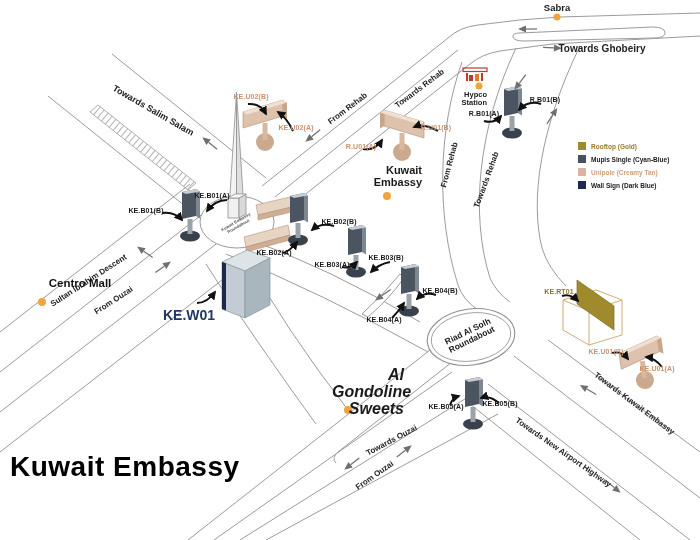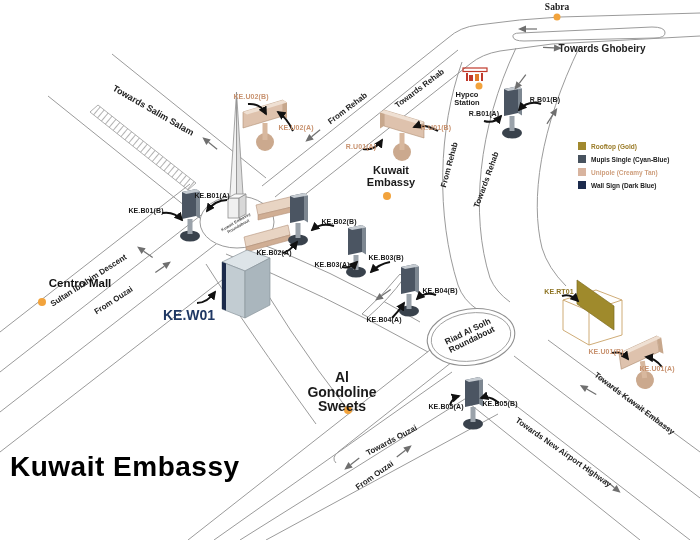--- a/index.html
+++ b/index.html
@@ -1,21 +1,21 @@
 <!DOCTYPE html>
 <html><head>
 <meta charset="utf-8">
 <style>
   html,body{margin:0;padding:0;}
   body{font-family:"Liberation Sans", sans-serif;}
   #canvas{position:relative;width:700px;height:540px;background:#ffffff;overflow:hidden;}
   #roadsvg{position:absolute;left:0;top:0;}
   .lbl{position:absolute;white-space:nowrap;color:#1a1a1a;font-weight:bold;
        transform:translate(-50%,-50%);line-height:1.05;}
-  .ctr{text-align:center;white-space:normal;}
+  .ctr{text-align:right;white-space:normal;}
   .sign-lbl{font-size:7px;letter-spacing:0.1px;}
   .road-lbl{font-size:8px;color:#222;}
   .poi-lbl{font-size:10.5px;color:#111;margin-left:32px;}
   .tan{color:#c8926f;}
   .gold{color:#8d7322;}
   .navy{color:#1f3864;}
   #title{position:absolute;left:10px;top:452px;font-size:28px;font-weight:bold;
          letter-spacing:0.5px;color:#000;transform:none;}
   #legend{position:absolute;left:578px;top:142px;display:flex;flex-direction:column;gap:5px;}
   .leg-row{display:flex;align-items:center;gap:5px;}
@@ -217,34 +217,34 @@
 
   <g fill="#f2a33c">
     <circle cx="557" cy="17" r="3.5"></circle>
     <circle cx="479" cy="86" r="3.5"></circle>
     <circle cx="387" cy="196" r="4"></circle>
     <circle cx="42" cy="302" r="4"></circle>
     <circle cx="348" cy="410" r="4"></circle>
   </g>
 </svg>
 
-<div class="lbl" style="left:557px;top:8px;font-size:9.5px;font-family:Liberation Serif, serif;">Sabra</div>
+<div class="lbl" style="left:557px;top:8px;font-size:9.5px;">Sabra</div>
 <div class="lbl road-lbl" style="left:602px;top:49px;font-size:10px;">Towards Ghobeiry</div>
 <div class="lbl road-lbl" style="left:153px;top:111px;font-size:9px;transform:translate(-50%,-50%) rotate(30deg);">Towards Salim Salam</div>
 <div class="lbl road-lbl" style="left:348px;top:109px;transform:translate(-50%,-50%) rotate(-37deg);">From Rehab</div>
 <div class="lbl road-lbl" style="left:420px;top:89px;transform:translate(-50%,-50%) rotate(-37deg);">Towards Rehab</div>
 <div class="lbl road-lbl" style="left:450px;top:165px;transform:translate(-50%,-50%) rotate(-75deg);">From Rehab</div>
 <div class="lbl road-lbl" style="left:487px;top:180px;transform:translate(-50%,-50%) rotate(-70deg);">Towards Rehab</div>
 <div class="lbl ctr" style="left:467px;top:99px;font-size:7.5px;width:40px;">Hypco Station</div>
 <div class="lbl ctr" style="left:391px;top:177px;font-size:11px;width:62px;">Kuwait Embassy</div>
 <div class="lbl poi-lbl" style="left:48px;top:283px;font-size:11.5px;">Centro Mall</div>
 <div class="lbl road-lbl" style="left:89px;top:281px;transform:translate(-50%,-50%) rotate(-33deg);">Sultan Ibrahim Descent</div>
 <div class="lbl road-lbl" style="left:114px;top:301px;transform:translate(-50%,-50%) rotate(-33deg);">From Ouzai</div>
 <div class="lbl navy" style="left:189px;top:315px;font-size:14px;">KE.W01</div>
-<div class="lbl ctr" style="left:342px;top:392px;font-size:14px;width:72px;">Al Gondoline Sweets</div>
+<div class="lbl ctr" style="left:368px;top:392px;font-size:16px;width:72px;font-style:italic;">Al Gondoline Sweets</div>
 <div class="lbl road-lbl" style="left:392px;top:441px;transform:translate(-50%,-50%) rotate(-28deg);">Towards Ouzai</div>
 <div class="lbl road-lbl" style="left:375px;top:476px;transform:translate(-50%,-50%) rotate(-35deg);">From Ouzai</div>
 <div class="lbl road-lbl" style="left:634px;top:404px;transform:translate(-50%,-50%) rotate(37deg);">Towards Kuwait Embassy</div>
 <div class="lbl road-lbl" style="left:563px;top:453px;transform:translate(-50%,-50%) rotate(35deg);">Towards New Airport Highway</div>
 
 <div class="lbl" style="left:470px;top:336px;transform:translate(-50%,-50%) rotate(-26deg);">
   <div class="rb-tx">Riad Al Solh</div>
   <div class="rb-tx">Roundabout</div>
 </div>
 <div class="lbl" style="left:237px;top:224px;transform:translate(-50%,-50%) rotate(-30deg);">

